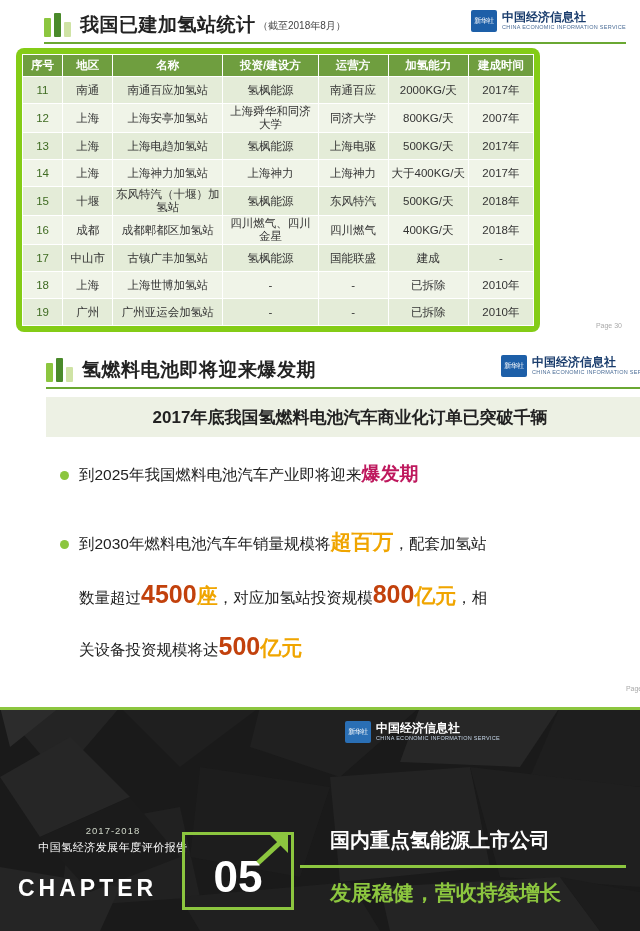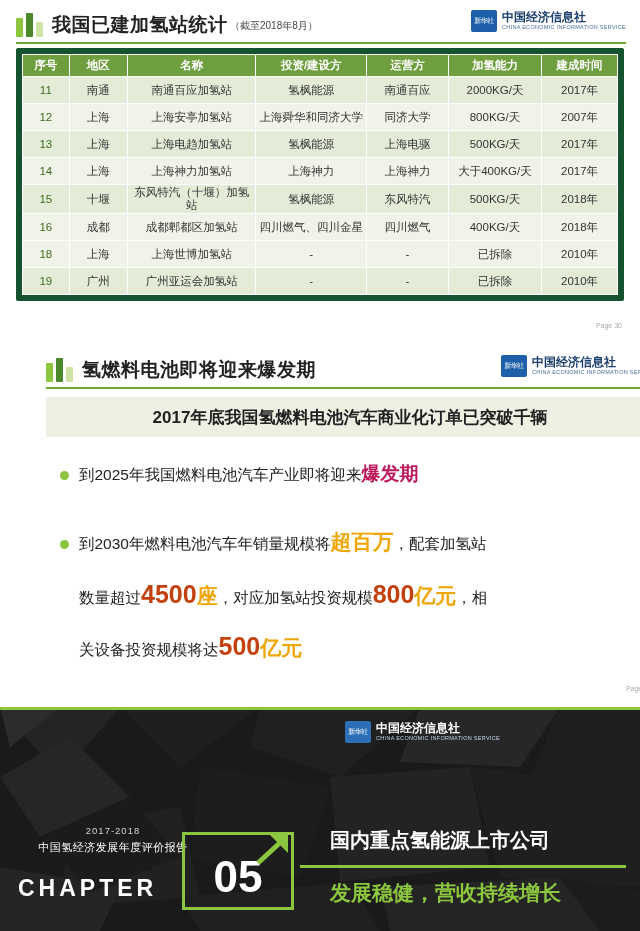--- a/index.html
+++ b/index.html
@@ -9,20 +9,21 @@
     background: #ffffff;
     font-family: "Liberation Sans", "DejaVu Sans", sans-serif;
     overflow: hidden;
   }
   .page { position: relative; width: 640px; height: 931px; background:#fff; }
 
   
   .slide1 {
     position: absolute; left: 0; top: 0; width: 640px; height: 341px;
     background: #ffffff;
+    padding-left: 28px;
   }
   .slide-head {
     position: relative; height: 40px; margin: 6px 0 0 0;
   }
   .head-bars {
     position: absolute; left: 16px; top: 7px; width: 28px; height: 24px;
   }
   .bar {
     position: absolute; width: 7px; border-radius: 1px;
   }
@@ -48,22 +49,22 @@
   .logo-mark {
     width: 26px; height: 22px; background: #1d5fa8; color: #fff;
     font-size: 7px; line-height: 22px; text-align: center; letter-spacing: -0.5px;
     border-radius: 2px; margin-right: 5px;
   }
   .logo-cn { font-size: 12px; font-weight: bold; color: #1a3d6d; line-height: 12px; }
   .logo-en { font-size: 5.5px; color: #4a6c96; letter-spacing: 0.3px; line-height: 9px; }
 
   
   .tbl-wrap {
-    position: absolute; left: 16px; top: 48px; width: 608px;
-    background: #14532d; padding: 6px; border-radius: 2px;
+    position: absolute; left: 16px; top: 48px; width: 524px;
+    background: #84cc16; padding: 6px; border-radius: 8px;
   }
   table.t { width: 100%; border-collapse: collapse; table-layout: fixed; }
   table.t th {
     background: #6f9e3f; color: #fff; font-size: 11.5px; font-weight: bold;
     height: 22px; border: 1px solid #ffffff; text-align: center;
   }
   table.t td {
     font-size: 11.5px; color: #333; text-align: center;
     height: 27px; border: 1px solid #ffffff; padding: 1px 2px; line-height: 13px;
   }
@@ -237,20 +238,29 @@
             </tr>
             <tr class="even">
               <td class="idx">16</td>
               <td>成都</td>
               <td>成都郫都区加氢站</td>
               <td>四川燃气、四川金星</td>
               <td>四川燃气</td>
               <td>400KG/天</td>
               <td>2018年</td>
             </tr>
+            <tr class="odd">
+              <td class="idx">17</td>
+              <td>中山市</td>
+              <td>古镇广丰加氢站</td>
+              <td>氢枫能源</td>
+              <td>国能联盛</td>
+              <td>建成</td>
+              <td>-</td>
+            </tr>
             <tr class="even">
               <td class="idx">18</td>
               <td>上海</td>
               <td>上海世博加氢站</td>
               <td>-</td>
               <td>-</td>
               <td>已拆除</td>
               <td>2010年</td>
             </tr>
             <tr class="odd">

